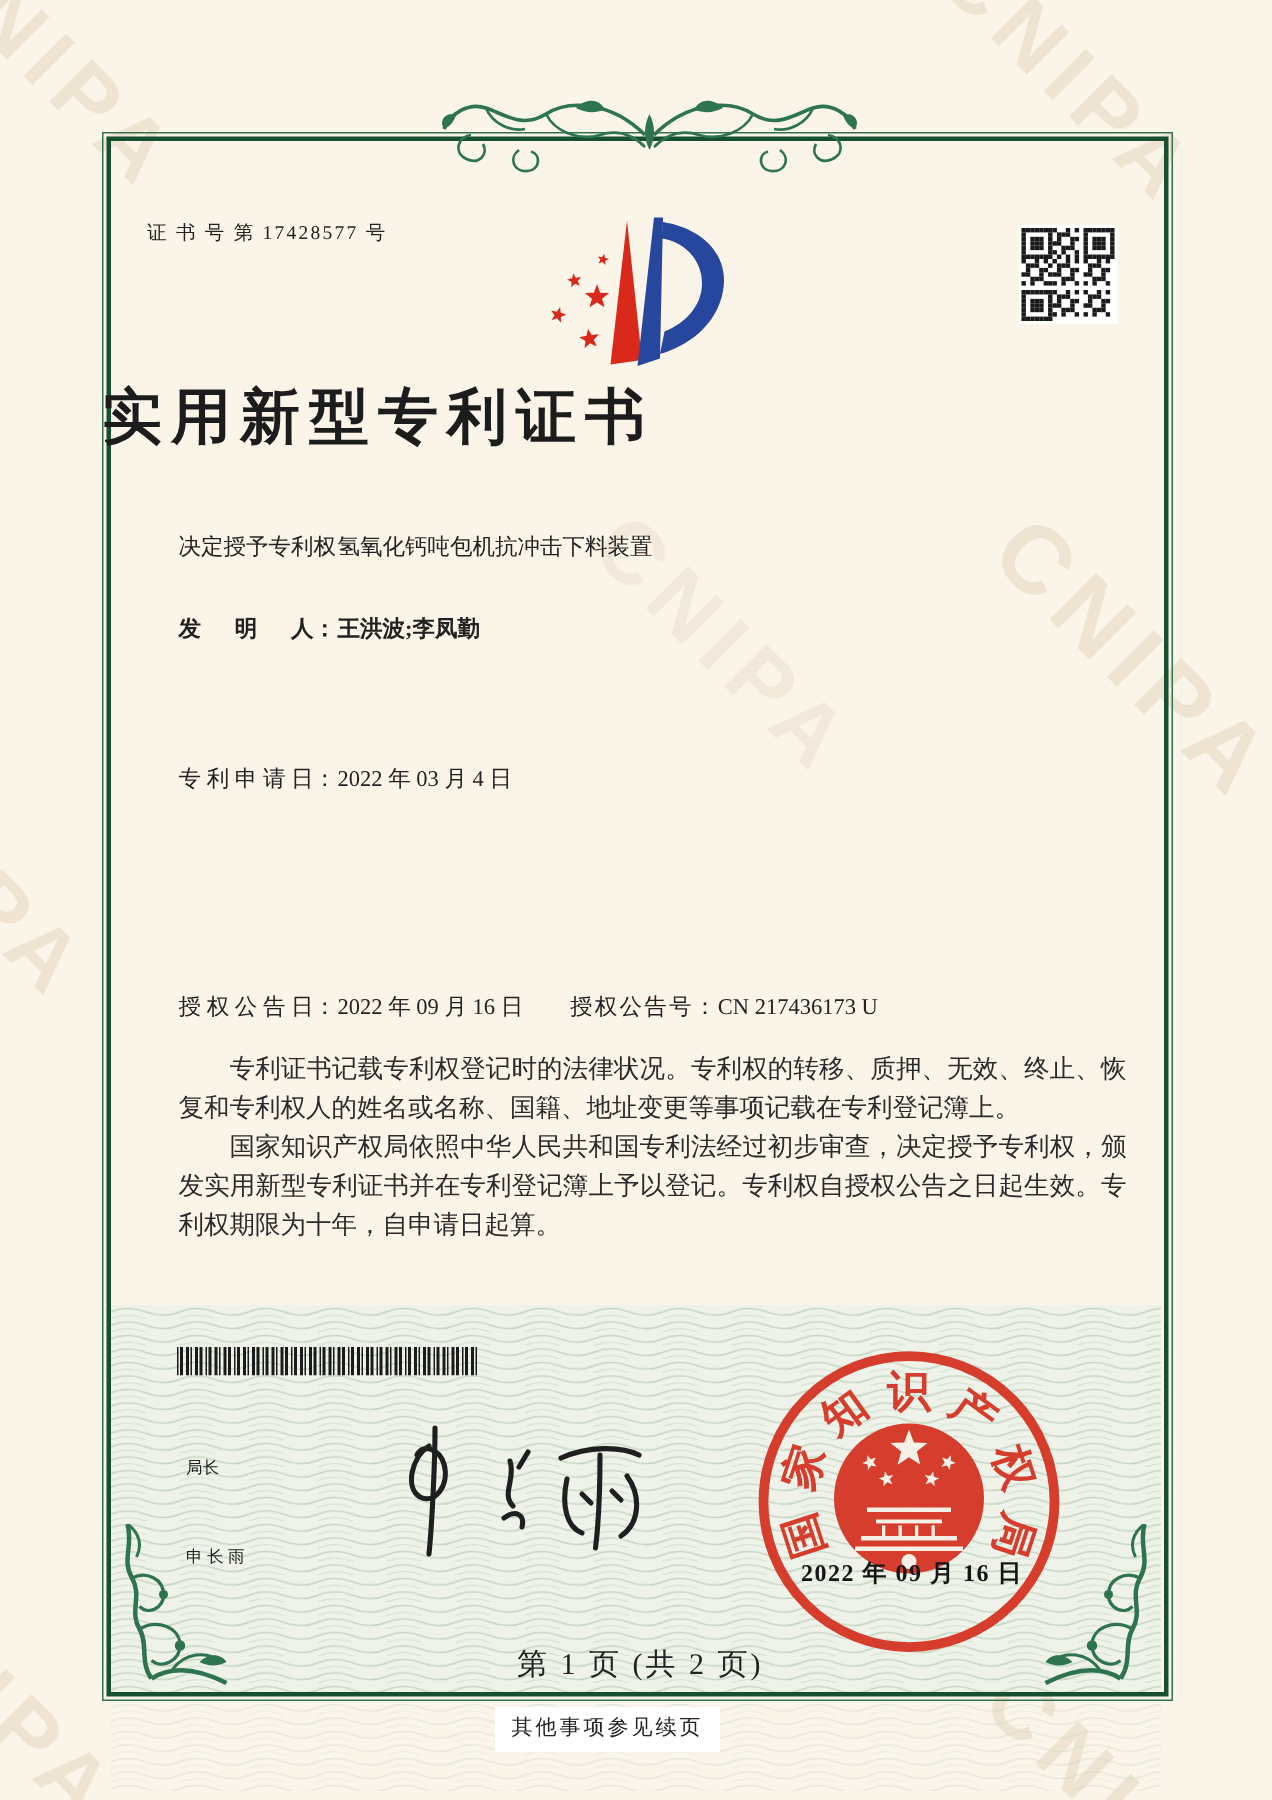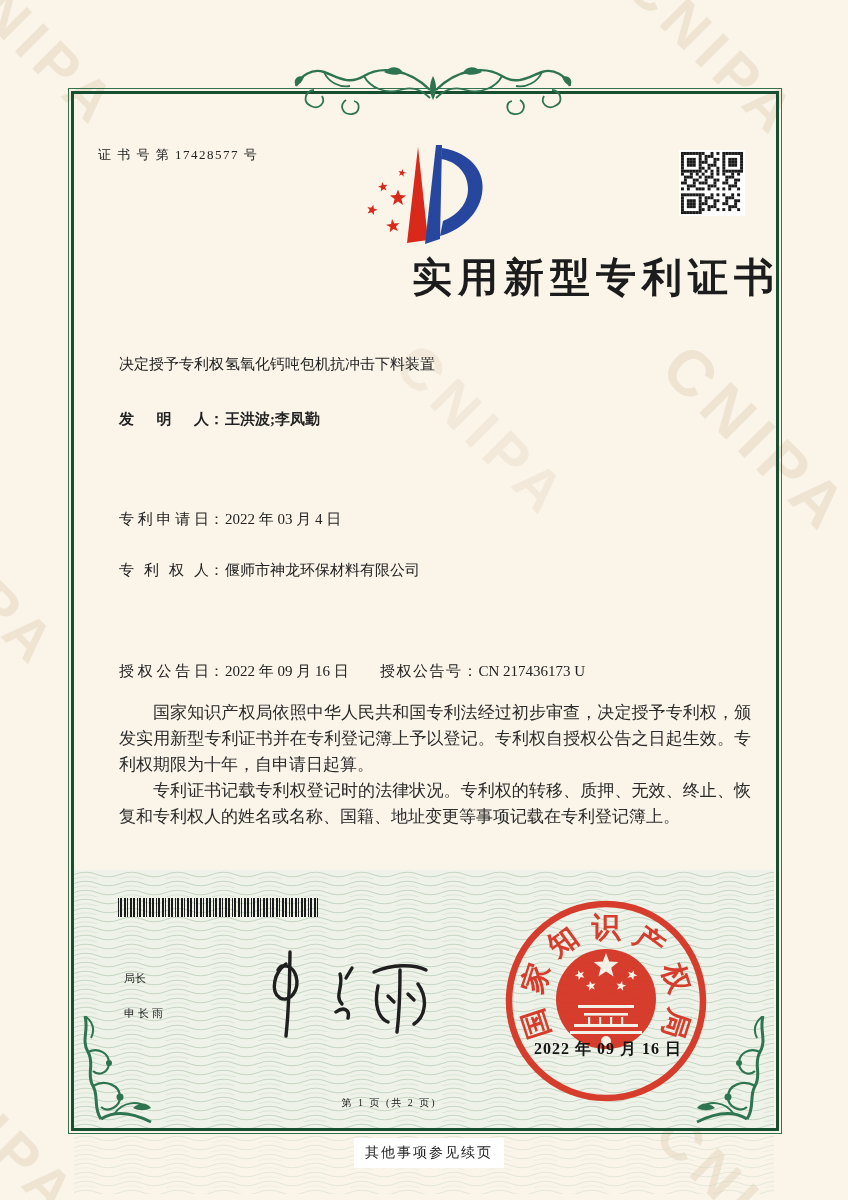--- a/index.html
+++ b/index.html
@@ -11,39 +11,39 @@
       transform:rotate(45deg);transform-origin:left top;white-space:nowrap;pointer-events:none;}
   .wm.faint{color:#f2e9da;}
   
   .frame{position:absolute;left:68px;top:88px;width:712px;height:1044px;border:1px solid #35714f;z-index:2;}
   .frame-in{position:absolute;inset:2px;border:3px solid #174f31;}
   
   .waves{position:absolute;left:74px;top:870px;width:700px;height:259px;z-index:1;}
   .waves2{position:absolute;left:74px;top:1134px;width:700px;height:60px;z-index:0;opacity:.4;}
   
   .certno{position:absolute;left:98px;top:146px;font-size:13px;letter-spacing:1.5px;z-index:3;}
-  .title{position:absolute;left:68px;top:250px;width:712px;text-align:right;font-size:40px;
+  .title{position:absolute;left:68px;top:250px;width:712px;text-align:left;font-size:40px;
          font-weight:bold;letter-spacing:6px;color:#1c1c1c;z-index:3;}
   .frow{position:absolute;left:119px;font-size:15px;white-space:nowrap;z-index:3;}
   .flabel{display:inline-block;width:90px;text-align:justify;text-align-last:justify;
           text-justify:inter-character;}
   .flabel2{display:inline-block;letter-spacing:1.5px;}
   .fvalue{margin-left:1px;white-space:pre;}
   .fpair2{position:absolute;left:261px;top:0;white-space:nowrap;}
   .body-text{position:absolute;left:119px;top:700px;width:632px;font-size:17px;line-height:26px;
              color:#2b2b2b;text-align:justify;text-justify:inter-character;z-index:3;}
   .body-text p{margin:0;text-indent:2em;}
   .officer{position:absolute;left:124px;font-size:11px;z-index:4;}
-  .officer-name{letter-spacing:3px;}
+  .officer-name{letter-spacing:3px;margin-top:24px;}
   .seal-date{position:absolute;left:518px;top:1039px;width:180px;text-align:center;font-size:16px;
              font-weight:600;letter-spacing:1px;color:#151515;z-index:5;}
-  .pageno{position:absolute;left:289px;top:1096px;width:200px;text-align:center;font-size:10px;
+  .pageno{position:absolute;left:309px;top:1096px;width:200px;text-align:right;font-size:20px;
           letter-spacing:2px;z-index:4;}
   .footnote{position:absolute;left:330px;top:1138px;width:150px;height:30px;line-height:30px;
-            background:#ffffff;text-align:center;font-size:14px;letter-spacing:2px;z-index:4;margin-left:24px;}
+            background:#ffffff;text-align:center;font-size:14px;letter-spacing:2px;z-index:4;}
   svg{display:block;}
   .abs{position:absolute;}
   #sealRing text{font-size:29px;font-weight:bold;fill:#d5301f;text-anchor:middle;
                  font-family:"Liberation Serif","DejaVu Serif",serif;}
 </style>
 </head>
 <body>
 
 <div class="page">
 
@@ -350,33 +350,30 @@
 
   <div class="frow" style="top:355px;">
     <span class="flabel">决定授予专利权</span><span>：</span><span class="fvalue">氢氧化钙吨包机抗冲击下料装置</span>
   </div>
   <div class="frow" style="top:410px;font-weight:bold;">
     <span class="flabel">发明人</span><span>：</span><span class="fvalue">王洪波;李凤勤</span>
   </div>
   <div class="frow" style="top:510px;">
     <span class="flabel">专利申请日</span><span>：</span><span class="fvalue">2022 年 03 月 4 日</span>
   </div>
-  <div class="frow" style="top:561px;">
-    <span class="flabel">专利权人</span><span>：</span><span class="fvalue">偃师市神龙环保材料有限公司</span>
-  </div>
   <div class="frow" style="top:662px;">
     <span class="flabel">授权公告日</span><span>：</span><span class="fvalue">2022 年 09 月 16 日</span>
     <span class="fpair2">
       <span class="flabel2">授权公告号</span><span>：</span><span class="fvalue">CN 217436173 U</span>
     </span>
   </div>
 
   <div class="body-text">
+    <p>专利证书记载专利权登记时的法律状况。专利权的转移、质押、无效、终止、恢复和专利权人的姓名或名称、国籍、地址变更等事项记载在专利登记簿上。</p>
     <p>国家知识产权局依照中华人民共和国专利法经过初步审查，决定授予专利权，颁发实用新型专利证书并在专利登记簿上予以登记。专利权自授权公告之日起生效。专利权期限为十年，自申请日起算。</p>
-    <p>专利证书记载专利权登记时的法律状况。专利权的转移、质押、无效、终止、恢复和专利权人的姓名或名称、国籍、地址变更等事项记载在专利登记簿上。</p>
   </div>
 
   <svg class="abs" style="left:118px;top:898px;z-index:4;" width="202" height="19" viewBox="0 0 202 19">
     <g id="barcodeBars" fill="#1b1b1b">
         <rect x="0" y="0" width="1" height="19"></rect>
         <rect x="2" y="0" width="2" height="19"></rect>
         <rect x="6" y="0" width="2" height="19"></rect>
         <rect x="9" y="0" width="1" height="19"></rect>
         <rect x="12" y="0" width="2" height="19"></rect>
         <rect x="15" y="0" width="2" height="19"></rect>

